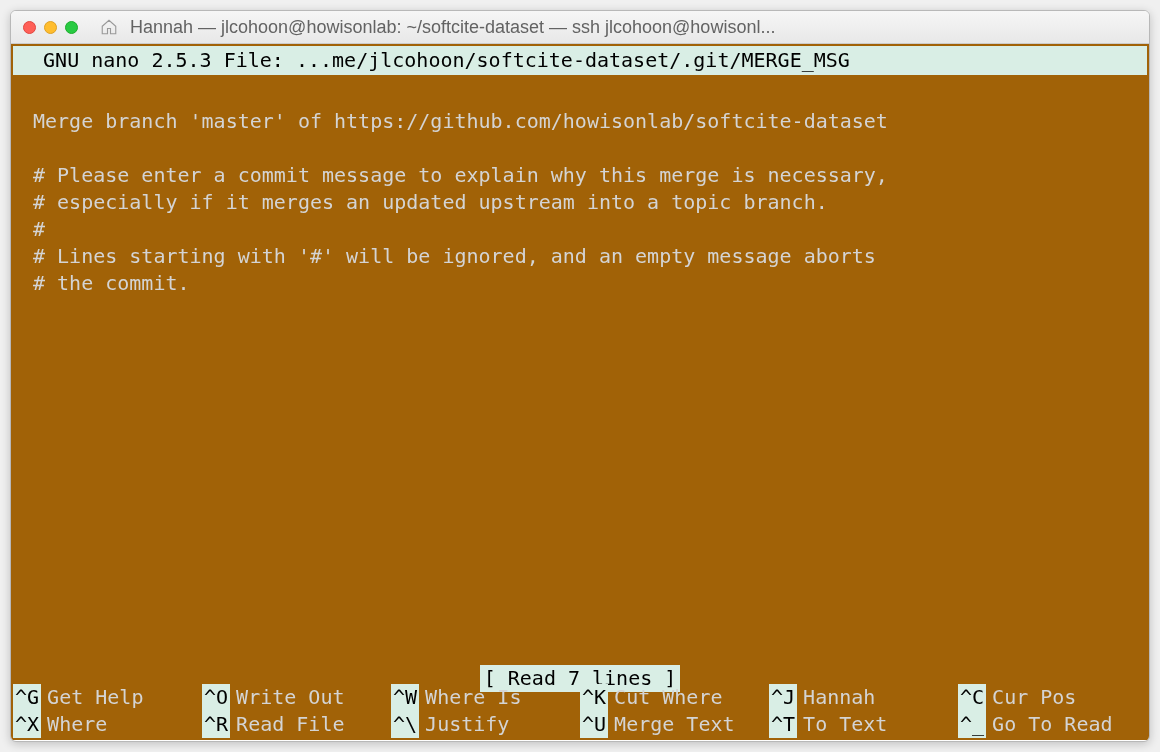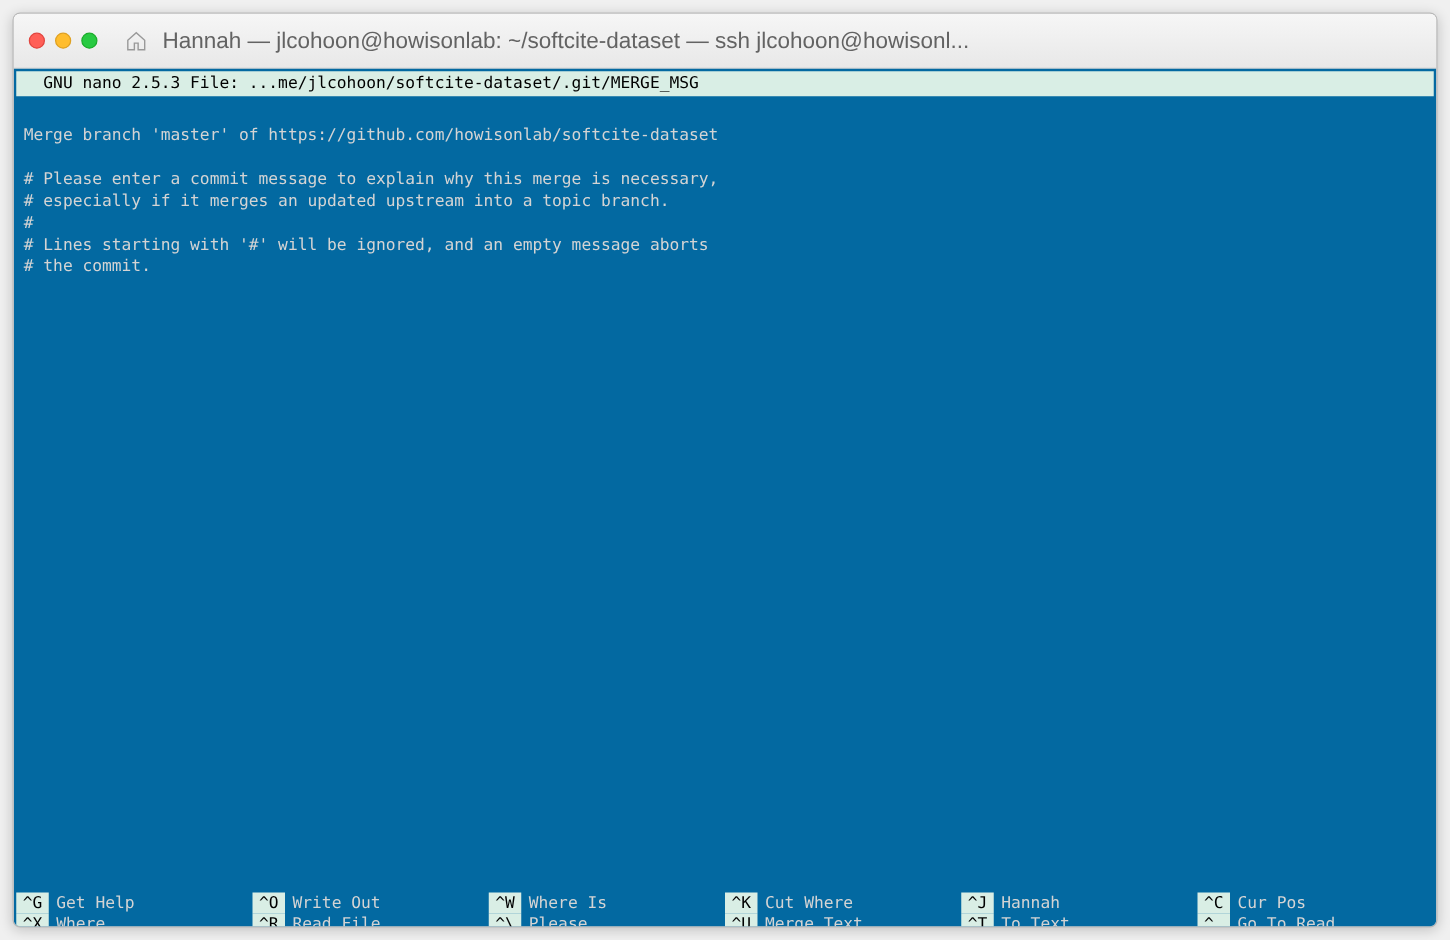--- a/index.html
+++ b/index.html
@@ -17,21 +17,21 @@
     .window {
       width: 1140px;
       height: 732px;
       background: #fff;
       border-radius: 6px;
       overflow: hidden;
       box-shadow: 0 2px 10px rgba(0,0,0,0.2);
       border: 1px solid #b8b8b8;
     }
     .titlebar {
-      height: 44px;
+      height: 33px;
       background: linear-gradient(#f6f6f6, #e8e8e8);
       display: flex;
       align-items: center;
       padding: 0 12px;
       border-bottom: 1px solid #ccc;
       gap: 8px;
     }
     .traffic-lights {
       display: flex;
       gap: 8px;
@@ -58,39 +58,40 @@
       font-size: 18px;
       color: #636363;
       margin-left: 4px;
       white-space: nowrap;
       overflow: hidden;
       text-overflow: ellipsis;
     }
     .terminal {
       width: 100%;
       height: calc(100% - 34px);
-      background: #0369a1;
+      background: #a16207;
       font-family: "Menlo", "Monaco", "Consolas", monospace;
-      font-size: 13px;
+      font-size: 20px;
       line-height: 1.35;
       color: #d4d4d4;
       padding: 2px;
       position: relative;
     }
     .nano-header {
       background: #d9eee5;
       color: #000;
       padding: 1px 6px;
       font-weight: normal;
       white-space: pre;
     }
     .editor-content {
       padding: 6px 6px 0 6px;
       color: #d4d4d4;
       white-space: pre;
+      margin-left: 14px;
     }
     .status-line-wrap {
       position: absolute;
       left: 0;
       right: 0;
       bottom: 48px;
       text-align: center;
     }
     .status-line {
       display: inline-block;
@@ -150,20 +151,23 @@
 
     <div class="editor-content"><span></span>
 <span>Merge branch 'master' of https://github.com/howisonlab/softcite-dataset</span>
 <span></span>
 <span># Please enter a commit message to explain why this merge is necessary,</span>
 <span># especially if it merges an updated upstream into a topic branch.</span>
 <span>#</span>
 <span># Lines starting with '#' will be ignored, and an empty message aborts</span>
 <span># the commit.</span></div>
 
+    <div class="status-line-wrap">
+      <span class="status-line">[ Read 7 lines ]</span>
+    </div>
 
     <div class="shortcut-bar">
       <div class="shortcut">
         <span class="shortcut-key">^G</span>
         <span class="shortcut-label">Get Help</span>
       </div>
       <div class="shortcut">
         <span class="shortcut-key">^O</span>
         <span class="shortcut-label">Write Out</span>
       </div>
@@ -186,21 +190,21 @@
       <div class="shortcut">
         <span class="shortcut-key">^X</span>
         <span class="shortcut-label">Where</span>
       </div>
       <div class="shortcut">
         <span class="shortcut-key">^R</span>
         <span class="shortcut-label">Read File</span>
       </div>
       <div class="shortcut">
         <span class="shortcut-key">^\</span>
-        <span class="shortcut-label">Please</span>
+        <span class="shortcut-label">Justify</span>
       </div>
       <div class="shortcut">
         <span class="shortcut-key">^U</span>
         <span class="shortcut-label">Merge Text</span>
       </div>
       <div class="shortcut">
         <span class="shortcut-key">^T</span>
         <span class="shortcut-label">To Text</span>
       </div>
       <div class="shortcut">

